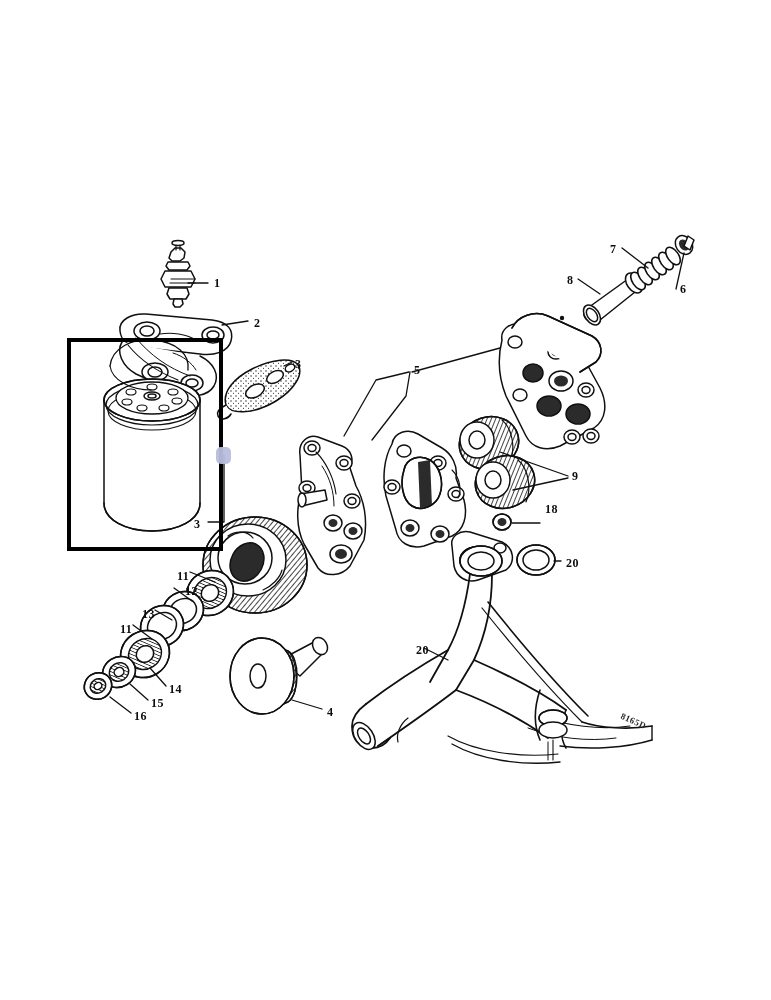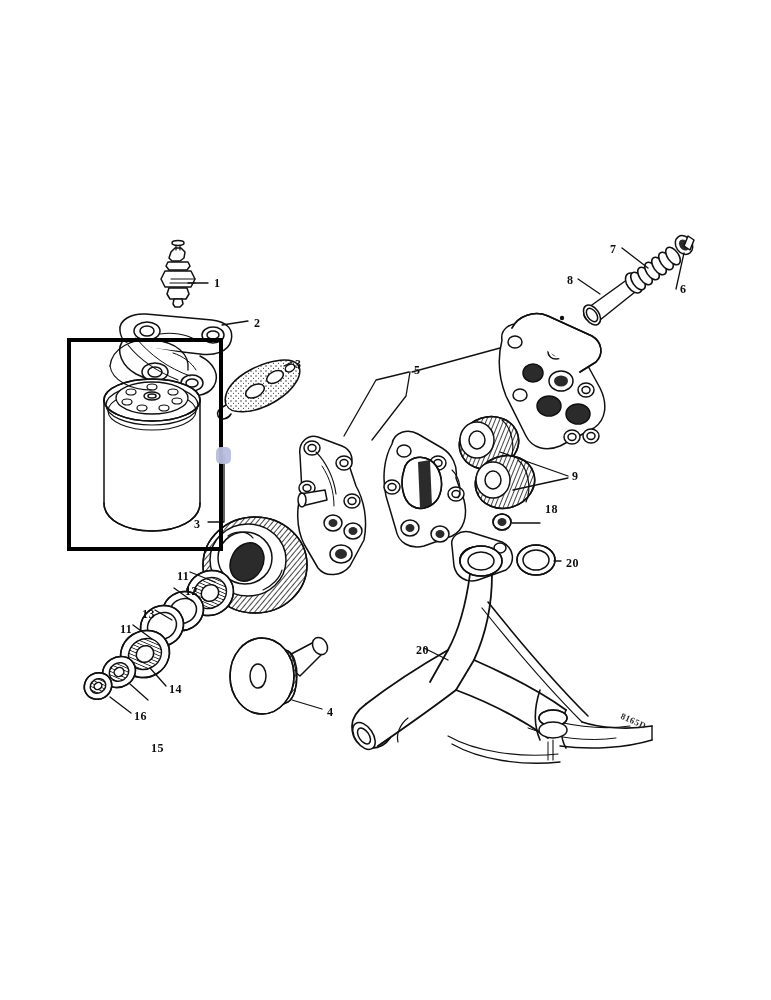--- a/index.html
+++ b/index.html
@@ -393,21 +393,21 @@
       <div class="callout" style="left: 680px; top: 283px;">6</div>
       <div class="callout" style="left: 610px; top: 243px;">7</div>
       <div class="callout" style="left: 567px; top: 274px;">8</div>
       <div class="callout" style="left: 572px; top: 470px;">9</div>
       <div class="callout" style="left: 194px; top: 518px;">3</div>
       <div class="callout" style="left: 177px; top: 570px;">11</div>
       <div class="callout" style="left: 161px; top: 585px; margin-left: 24px;">12</div>
       <div class="callout" style="left: 142px; top: 608px;">13</div>
       <div class="callout" style="left: 120px; top: 623px;">11</div>
       <div class="callout" style="left: 169px; top: 683px;">14</div>
-      <div class="callout" style="left: 151px; top: 697px; margin-top: 45px;">15</div>
+      <div class="callout" style="left: 151px; top: 697px;">15</div>
       <div class="callout" style="left: 134px; top: 710px;">16</div>
       <div class="callout" style="left: 327px; top: 706px;">4</div>
       <div class="callout" style="left: 545px; top: 503px;">18</div>
       <div class="callout" style="left: 566px; top: 557px;">20</div>
       <div class="callout" style="left: 416px; top: 644px;">20</div>
     </div>
 
 </div>
 
 </body></html>

